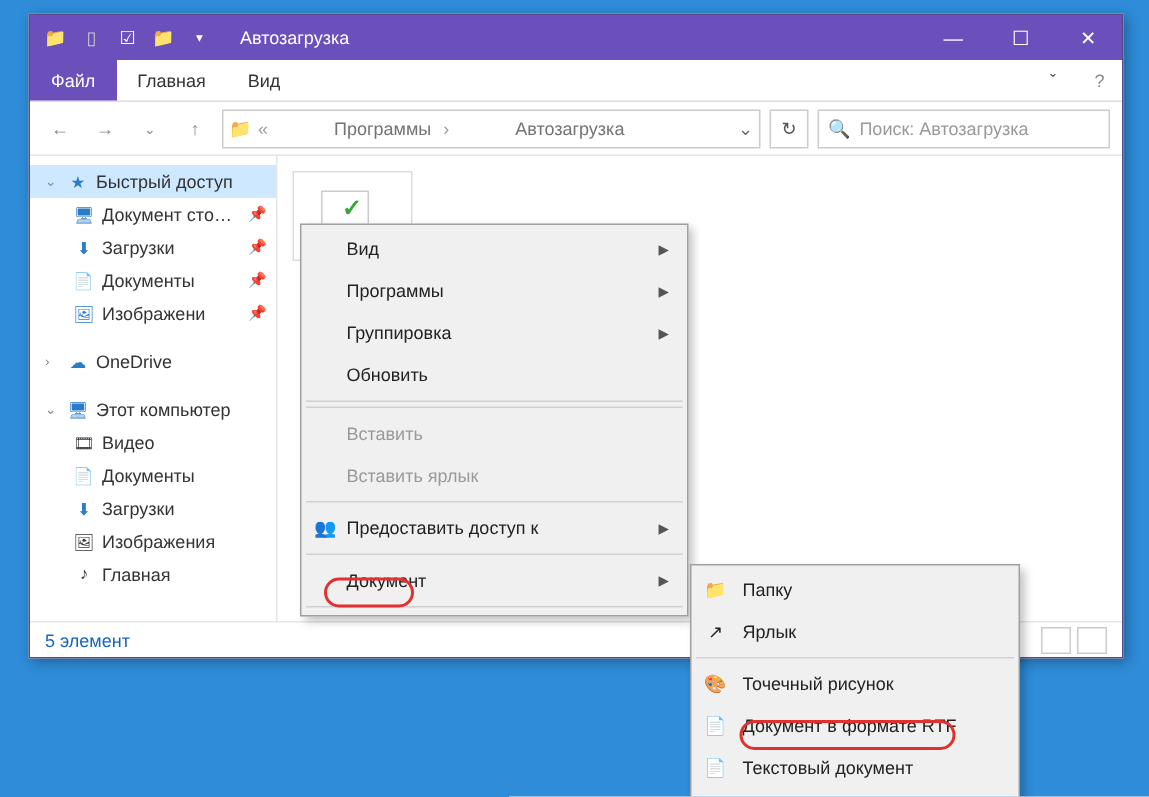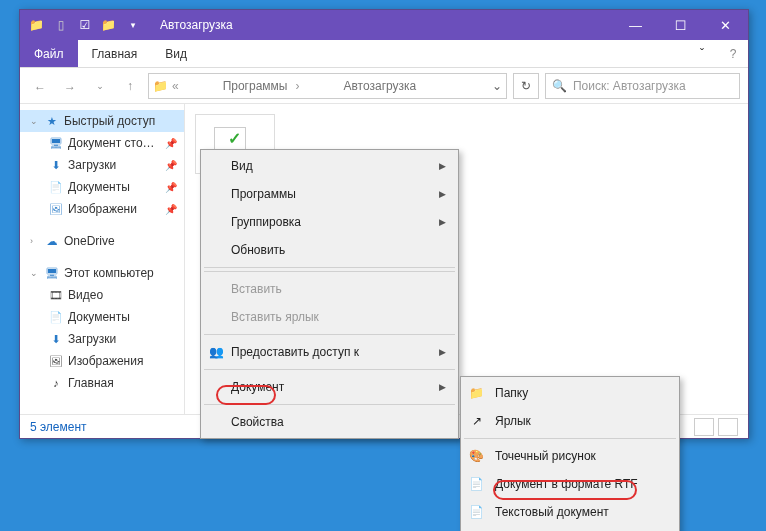--- a/index.html
+++ b/index.html
@@ -220,23 +220,20 @@
   <div class="sep"></div>
   <div class="item has-sub">
       <span class="mico">👥</span>
       <span>Предоставить доступ к</span>
     </div>
   <div class="sep"></div>
   <div class="item has-sub">
       <span>Документ</span>
     </div>
   <div class="sep"></div>
-  <div class="item">
-      <span>Свойства</span>
-    </div>
 </div>
 
 <div class="menu submenu">
   <div class="item">
       <span class="mico i-folder">📁</span>
       <span>Папку</span>
     </div>
   <div class="item">
       <span class="mico">↗</span>
       <span>Ярлык</span>

